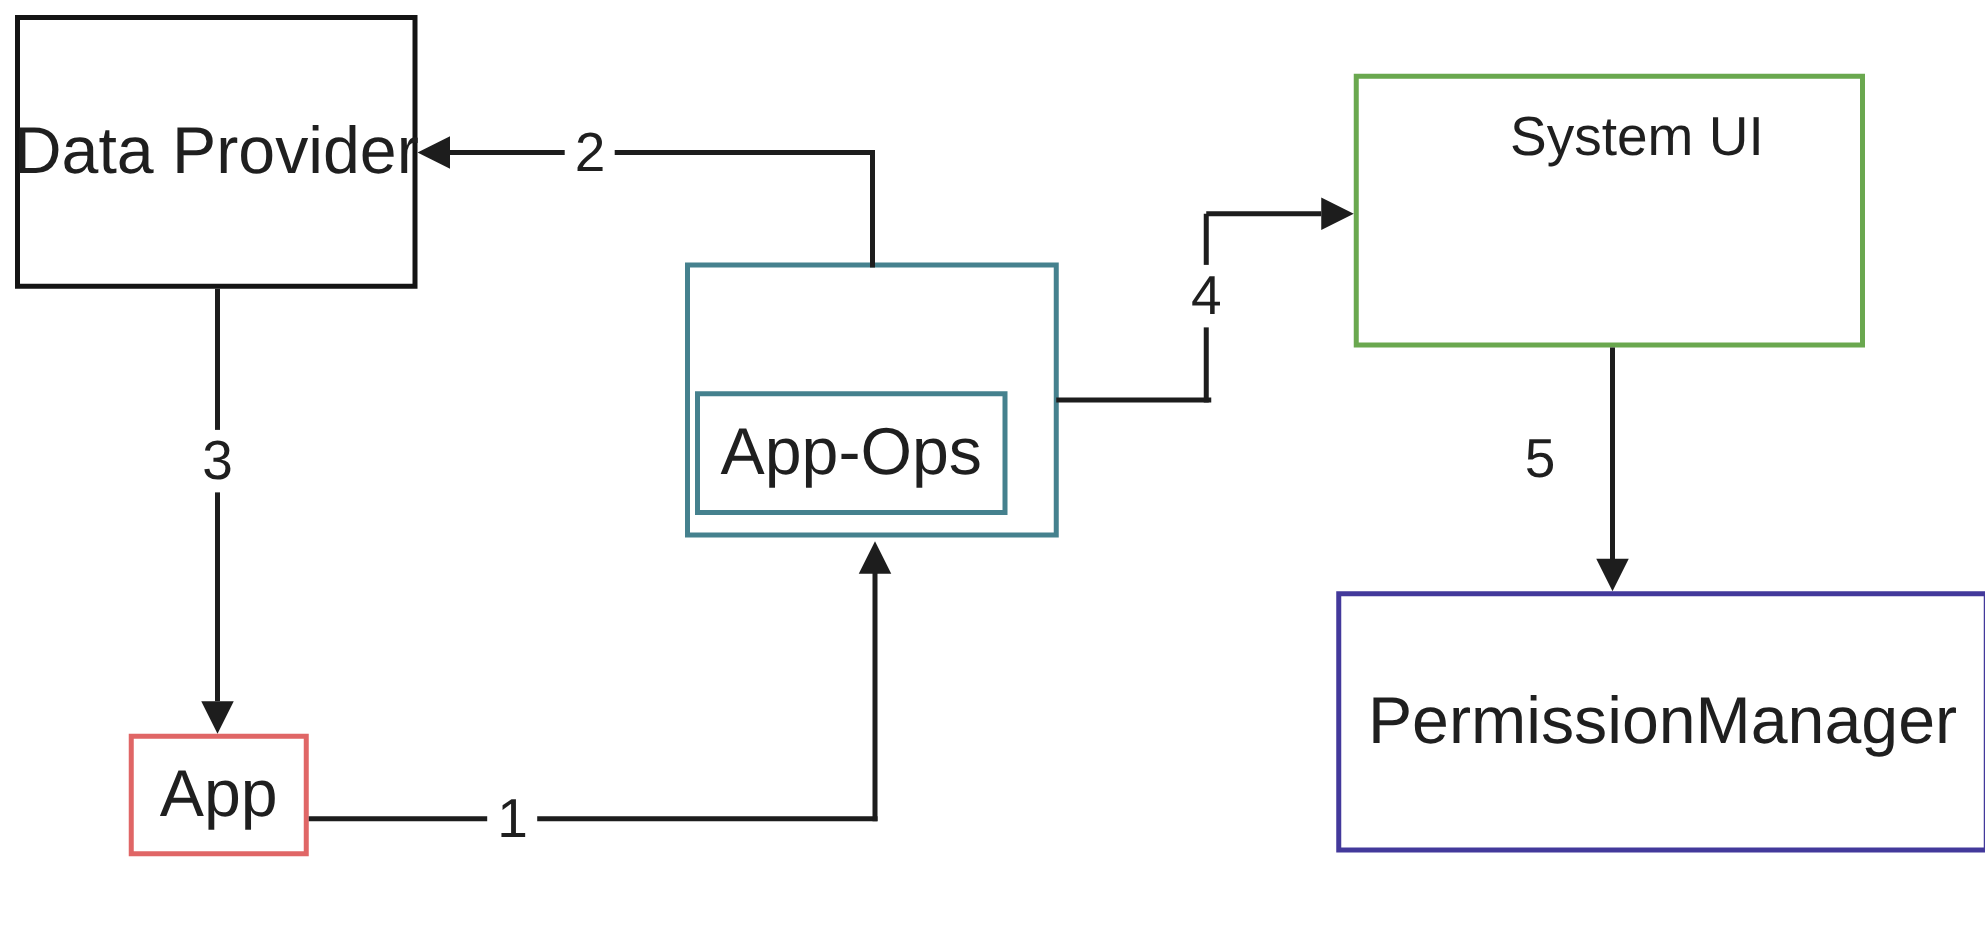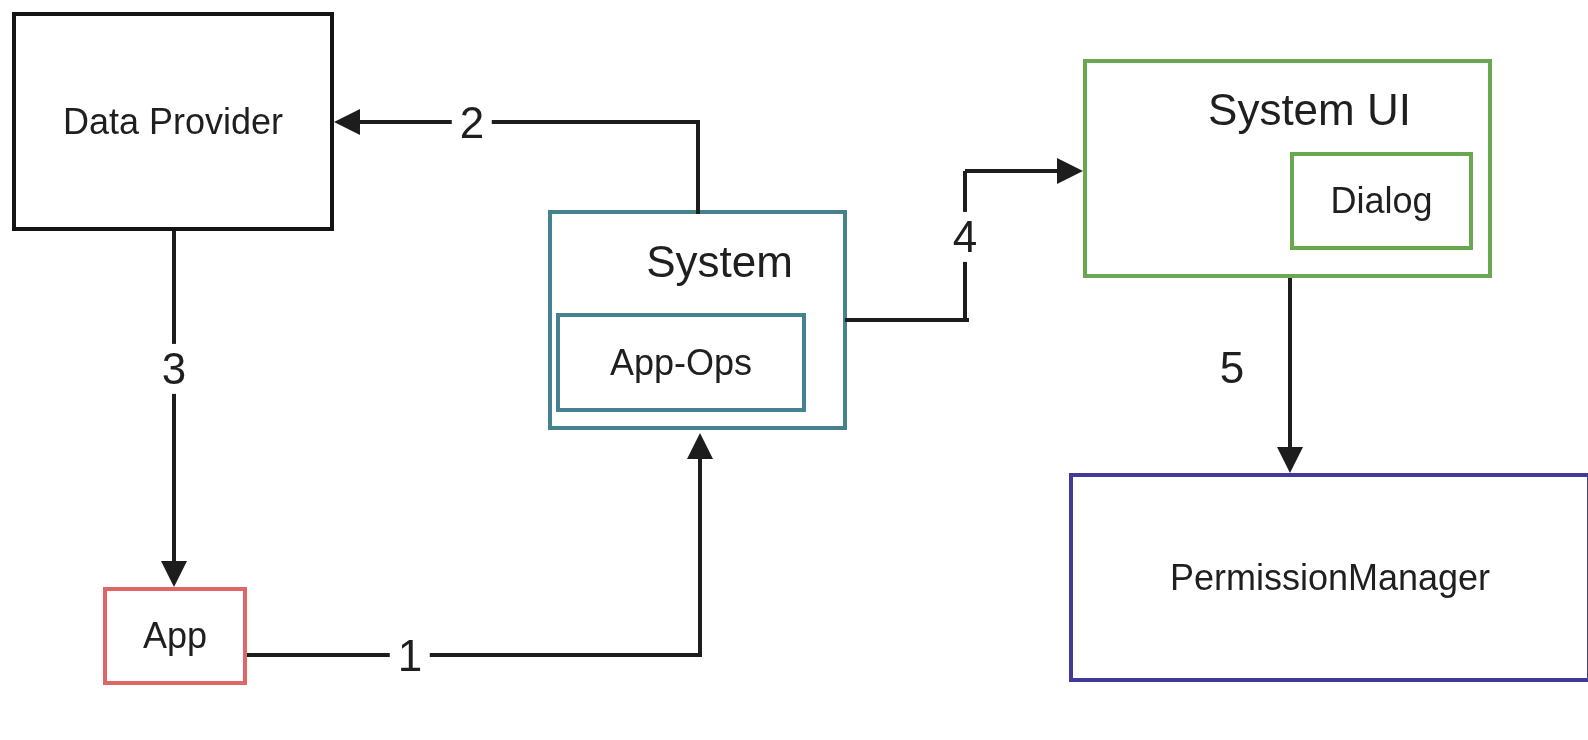--- a/index.html
+++ b/index.html
@@ -25,21 +25,21 @@
     position:absolute;
     box-sizing:border-box;
     background:#ffffff;
   }
   .flex-center{
     display:flex;
     align-items:center;
     justify-content:center;
   }
   .node-label{
-    font-size:36px;
+    font-size:53px;
     line-height:1.1;
     white-space:nowrap;
   }
   .box-title{
     text-align:center;
     font-size:44px;
     line-height:48px;
     white-space:nowrap;
     padding-left:44px;
   }
@@ -94,31 +94,27 @@
 </head>
 <body>
 
 <div class="canvas">
 
   <div class="node dp flex-center">
     <span class="node-label">Data Provider</span>
   </div>
 
   <div class="node sys">
-    <div class="box-title">System</div>
     <div class="appops flex-center">
       <span class="node-label">App-Ops</span>
     </div>
   </div>
 
   <div class="node sysui">
     <div class="box-title">System UI</div>
-    <div class="dialog flex-center">
-      <span class="node-label">Dialog</span>
-    </div>
   </div>
 
   <div class="node pm flex-center">
     <span class="node-label">PermissionManager</span>
   </div>
 
   <div class="node app flex-center">
     <span class="node-label">App</span>
   </div>
 

